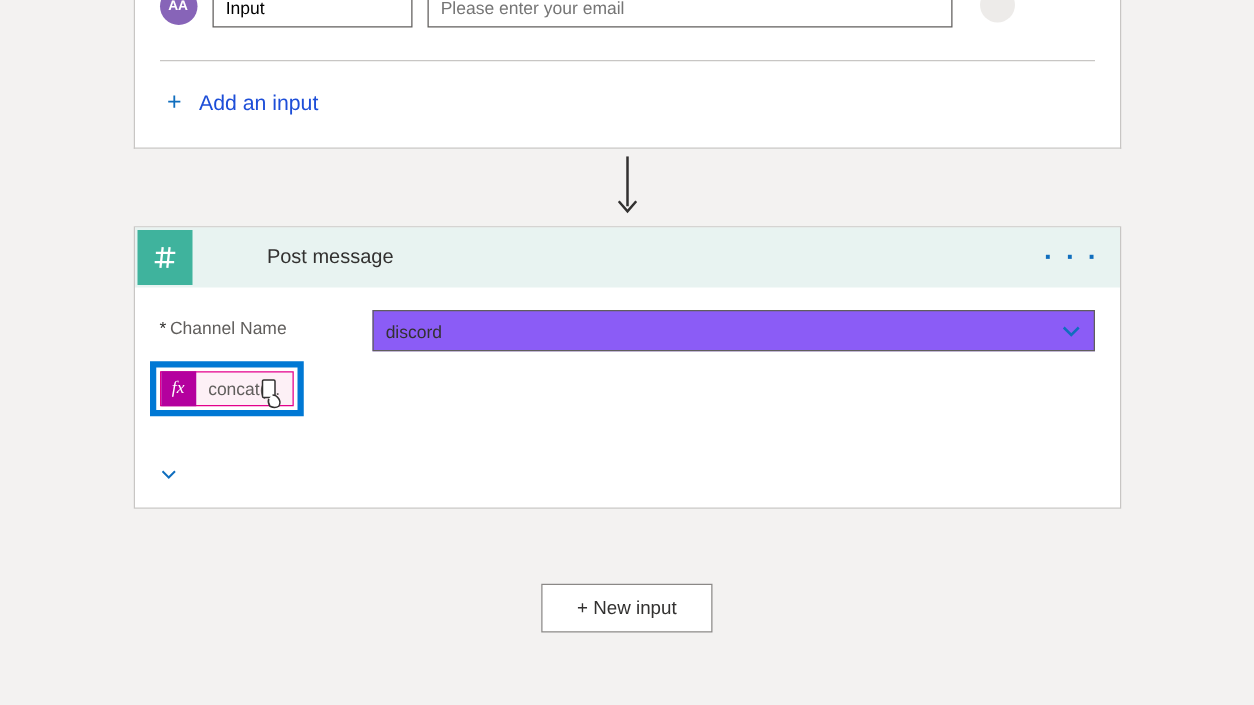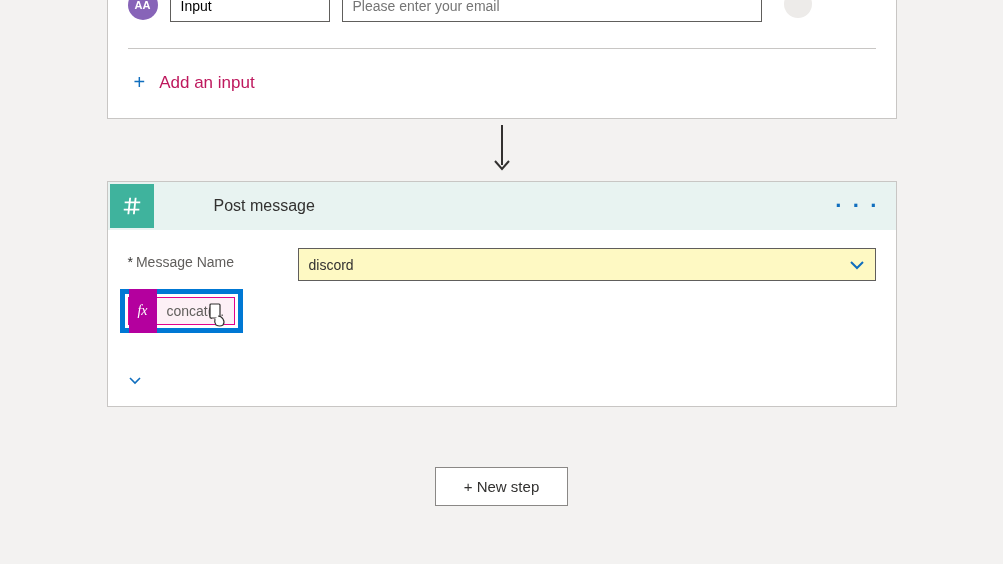--- a/index.html
+++ b/index.html
@@ -56,21 +56,21 @@
     .add-input {
       display: flex;
       align-items: center;
       gap: 14px;
       padding: 22px 26px 24px 26px;
       color: #106ebe;
       font-size: 17px;
       cursor: pointer;
     }
     .add-input .plus { font-size: 20px; font-weight: 400; }
-    .add-input .label { color: #be185d; }
+    .add-input .label { color: #1d4ed8; }
     .arrow {
       text-align: center;
       margin: 6px auto 8px auto;
       width: 790px;
     }
     .arrow svg { display: block; margin: 0 auto; }
     .action-header {
       background: #e8f3f1;
       display: flex;
       align-items: center;
@@ -113,21 +113,21 @@
     }
     .form-label .req { color: #323130; margin-right: 3px; }
     .form-control { flex: 1; }
     .select {
       border: 1px solid #605e5c;
       padding: 6px 10px;
       height: 33px;
       display: flex;
       align-items: center;
       justify-content: space-between;
-      background: #fef9c3;
+      background: #8b5cf6;
       cursor: pointer;
     }
     .chevron-down { color: #106ebe; font-size: 14px; }
     .text-input-outer {
       border: 1px solid #605e5c;
       background: #fff;
       min-height: 40px;
       padding: 3px;
     }
     .highlight-box {
@@ -140,21 +140,21 @@
     }
     .token {
       display: inline-flex;
       align-items: center;
       background: #fdf0f6;
       border: 1px solid #e3008c;
       height: 28px;
       position: relative;
     }
     .token-icon {
-      width: 28px; height: 44px;
+      width: 28px; height: 28px;
       background: #b4009e;
       display: flex; align-items: center; justify-content: center;
       color: #fff;
       font-style: italic;
       font-family: 'Times New Roman', serif;
       font-size: 14px;
     }
     .token-label {
       padding: 0 10px 0 10px;
       color: #605e5c;
@@ -228,21 +228,21 @@
           <path d="M10 3L8 21M16 3l-2 18M4 8h17M3 16h17" stroke="#fff" stroke-width="2" fill="none"></path>
         </svg>
       </div>
       <div class="action-title">Post message</div>
       <div class="action-ellipsis">· · ·</div>
     </div>
 
     <div class="form-body">
       <div class="form-row">
         <div class="form-label">
-          <span class="req">*</span><span>Message Name</span>
+          <span class="req">*</span><span>Channel Name</span>
         </div>
         <div class="form-control">
           <div class="select">
             <span>discord</span>
             <span class="chevron-down">
               <svg width="16" height="10" viewBox="0 0 16 10">
                   <polyline points="2,2 8,8 14,2" fill="none" stroke="#106ebe" stroke-width="2"></polyline>
                 </svg>
             </span>
           </div>
@@ -273,16 +273,16 @@
     <div class="advanced">
       <span class="chev">
         <svg width="14" height="9" viewBox="0 0 14 9">
             <polyline points="2,2 7,7 12,2" fill="none" stroke="#106ebe" stroke-width="1.6"></polyline>
           </svg>
       </span>
     </div>
   </div>
 
   <div class="bottom-actions">
-    <button class="btn">+ New step</button>
+    <button class="btn">+ New input</button>
   </div>
 
 </div>
 
 </body></html>

